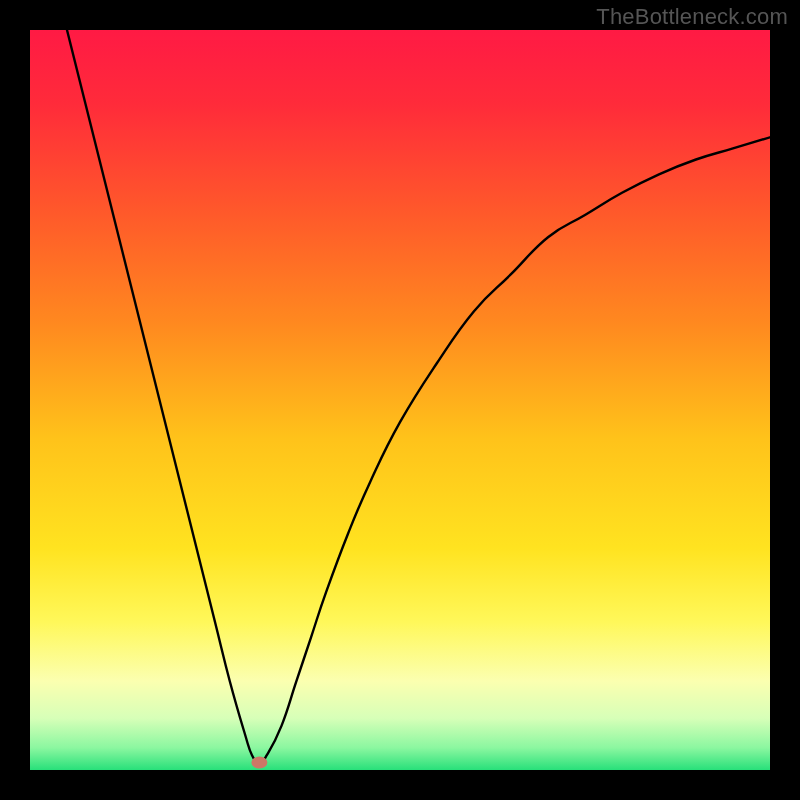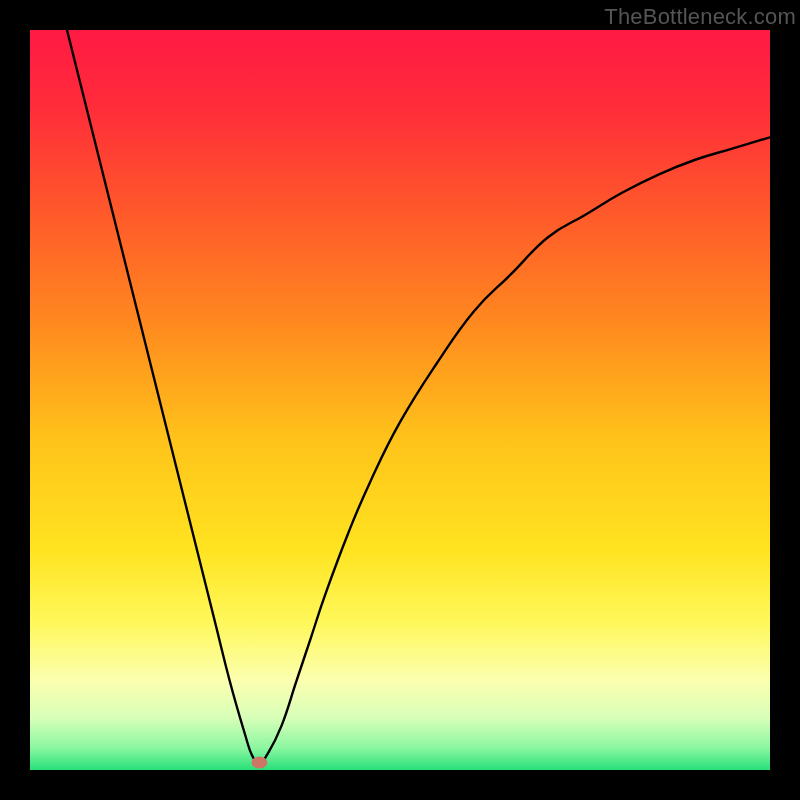--- a/index.html
+++ b/index.html
@@ -20,21 +20,21 @@
   #plot-area {
     position: absolute;
     left: 30px;
     top: 30px;
     width: 740px;
     height: 740px;
   }
   #watermark {
     position: absolute;
     top: 4px;
-    right: 4px;
+    right: 12px;
     color: #555;
     font-size: 22px;
     font-weight: 500;
     letter-spacing: 0.2px;
     user-select: none;
     margin-left: 44px;
   }
   svg { display: block; }
 </style>
 </head>

